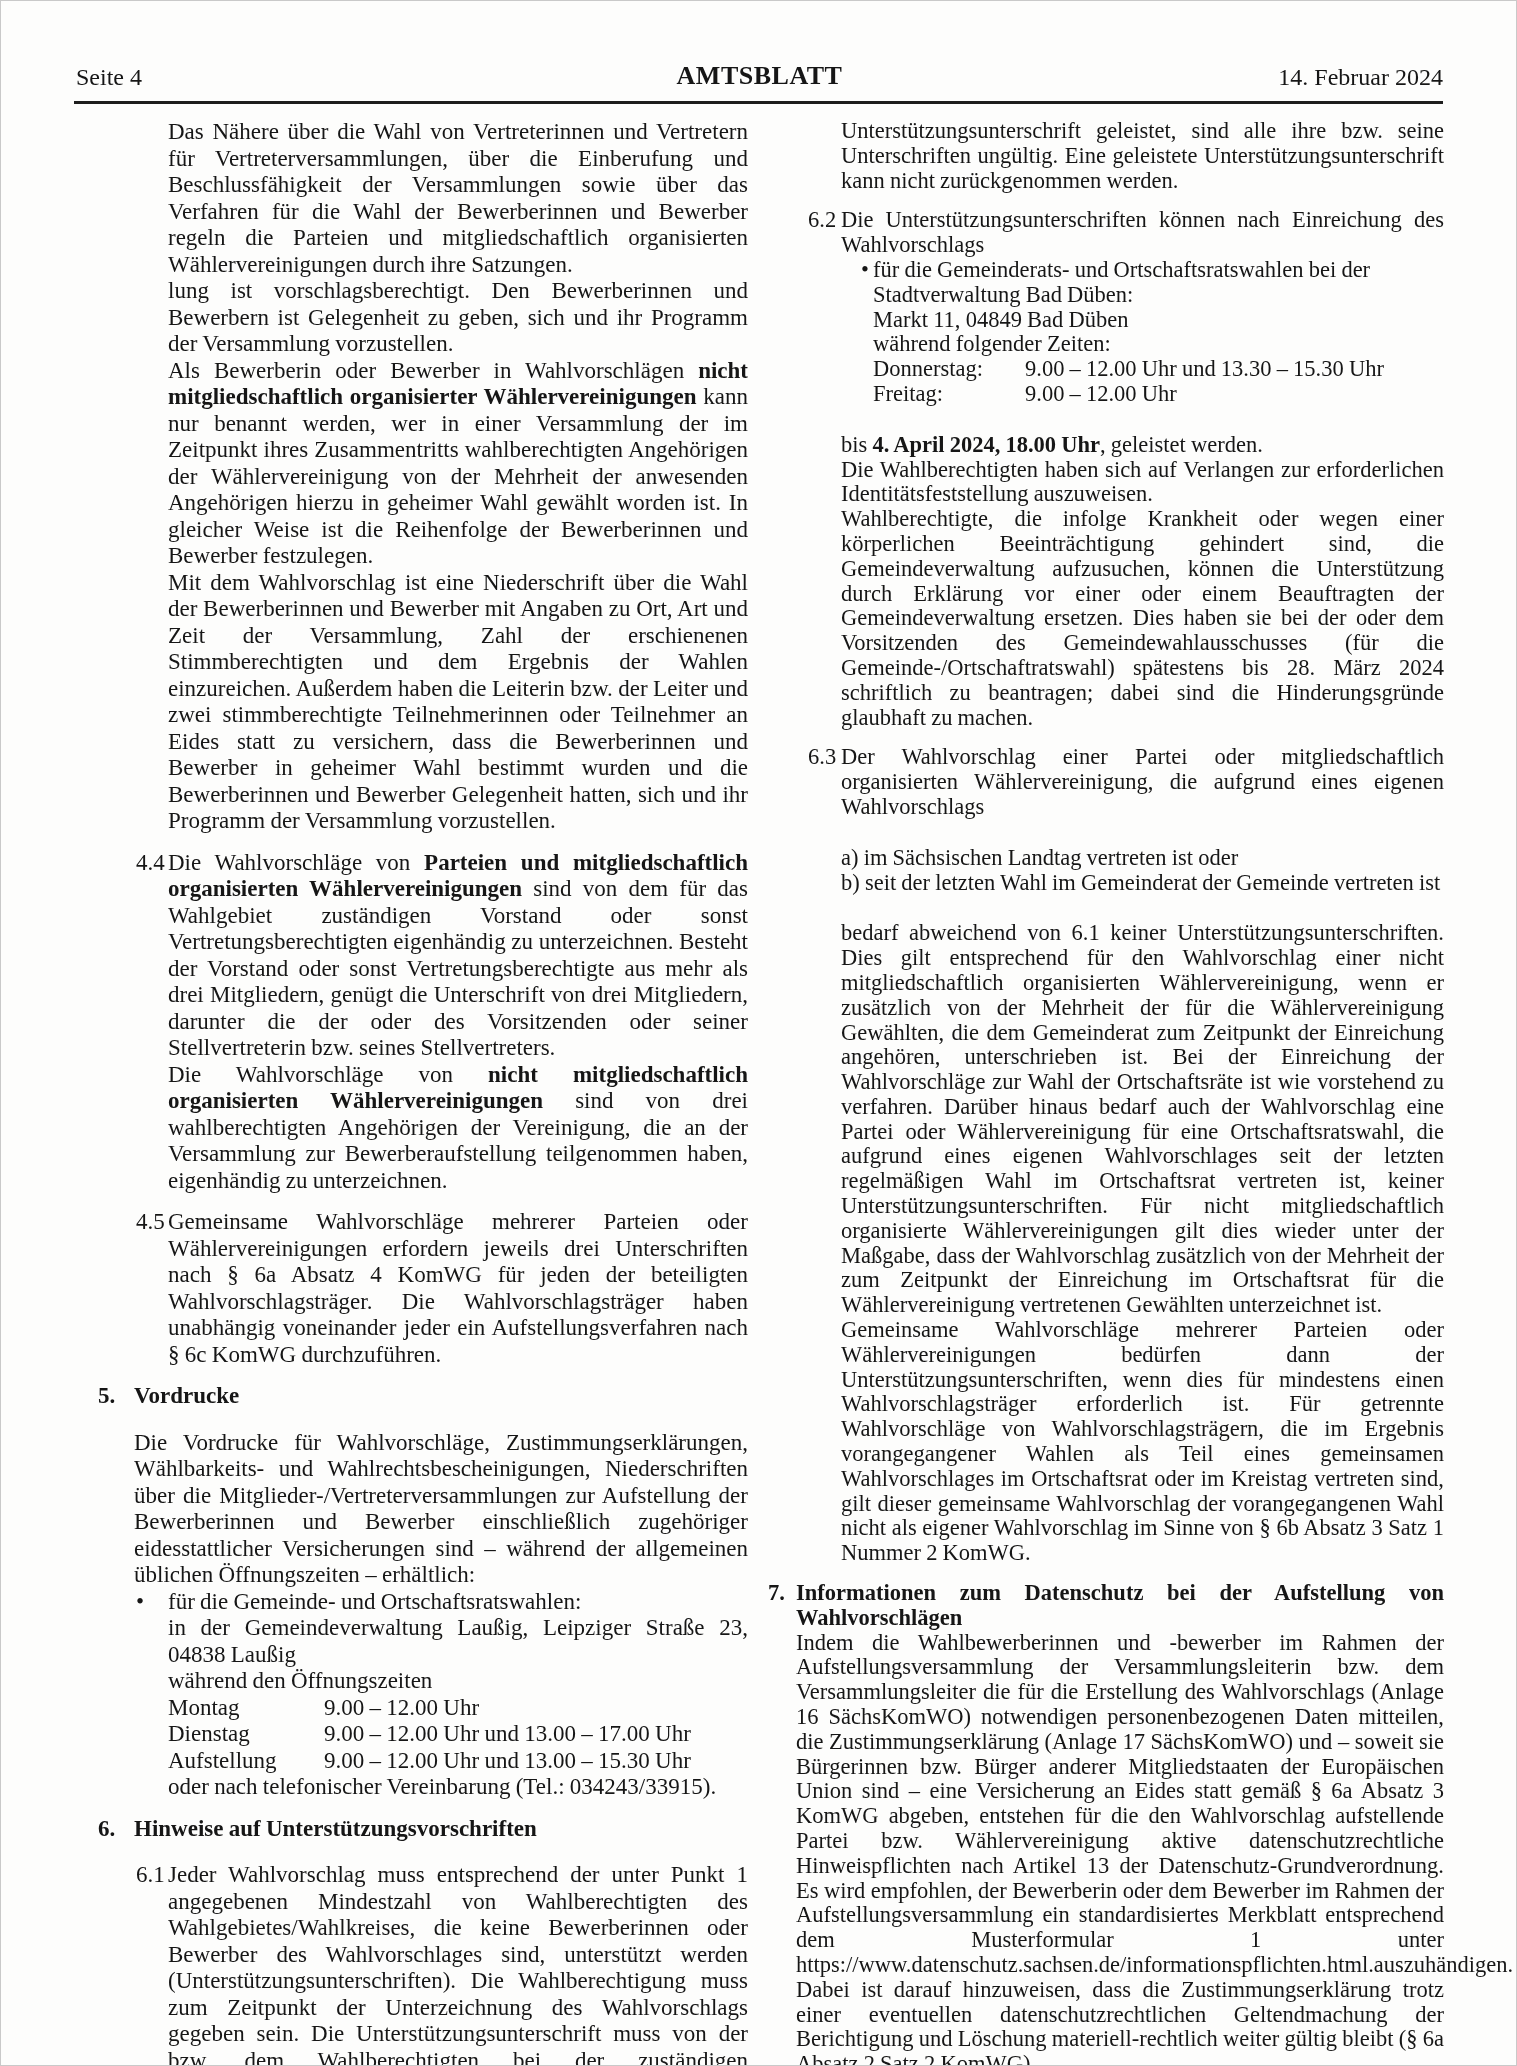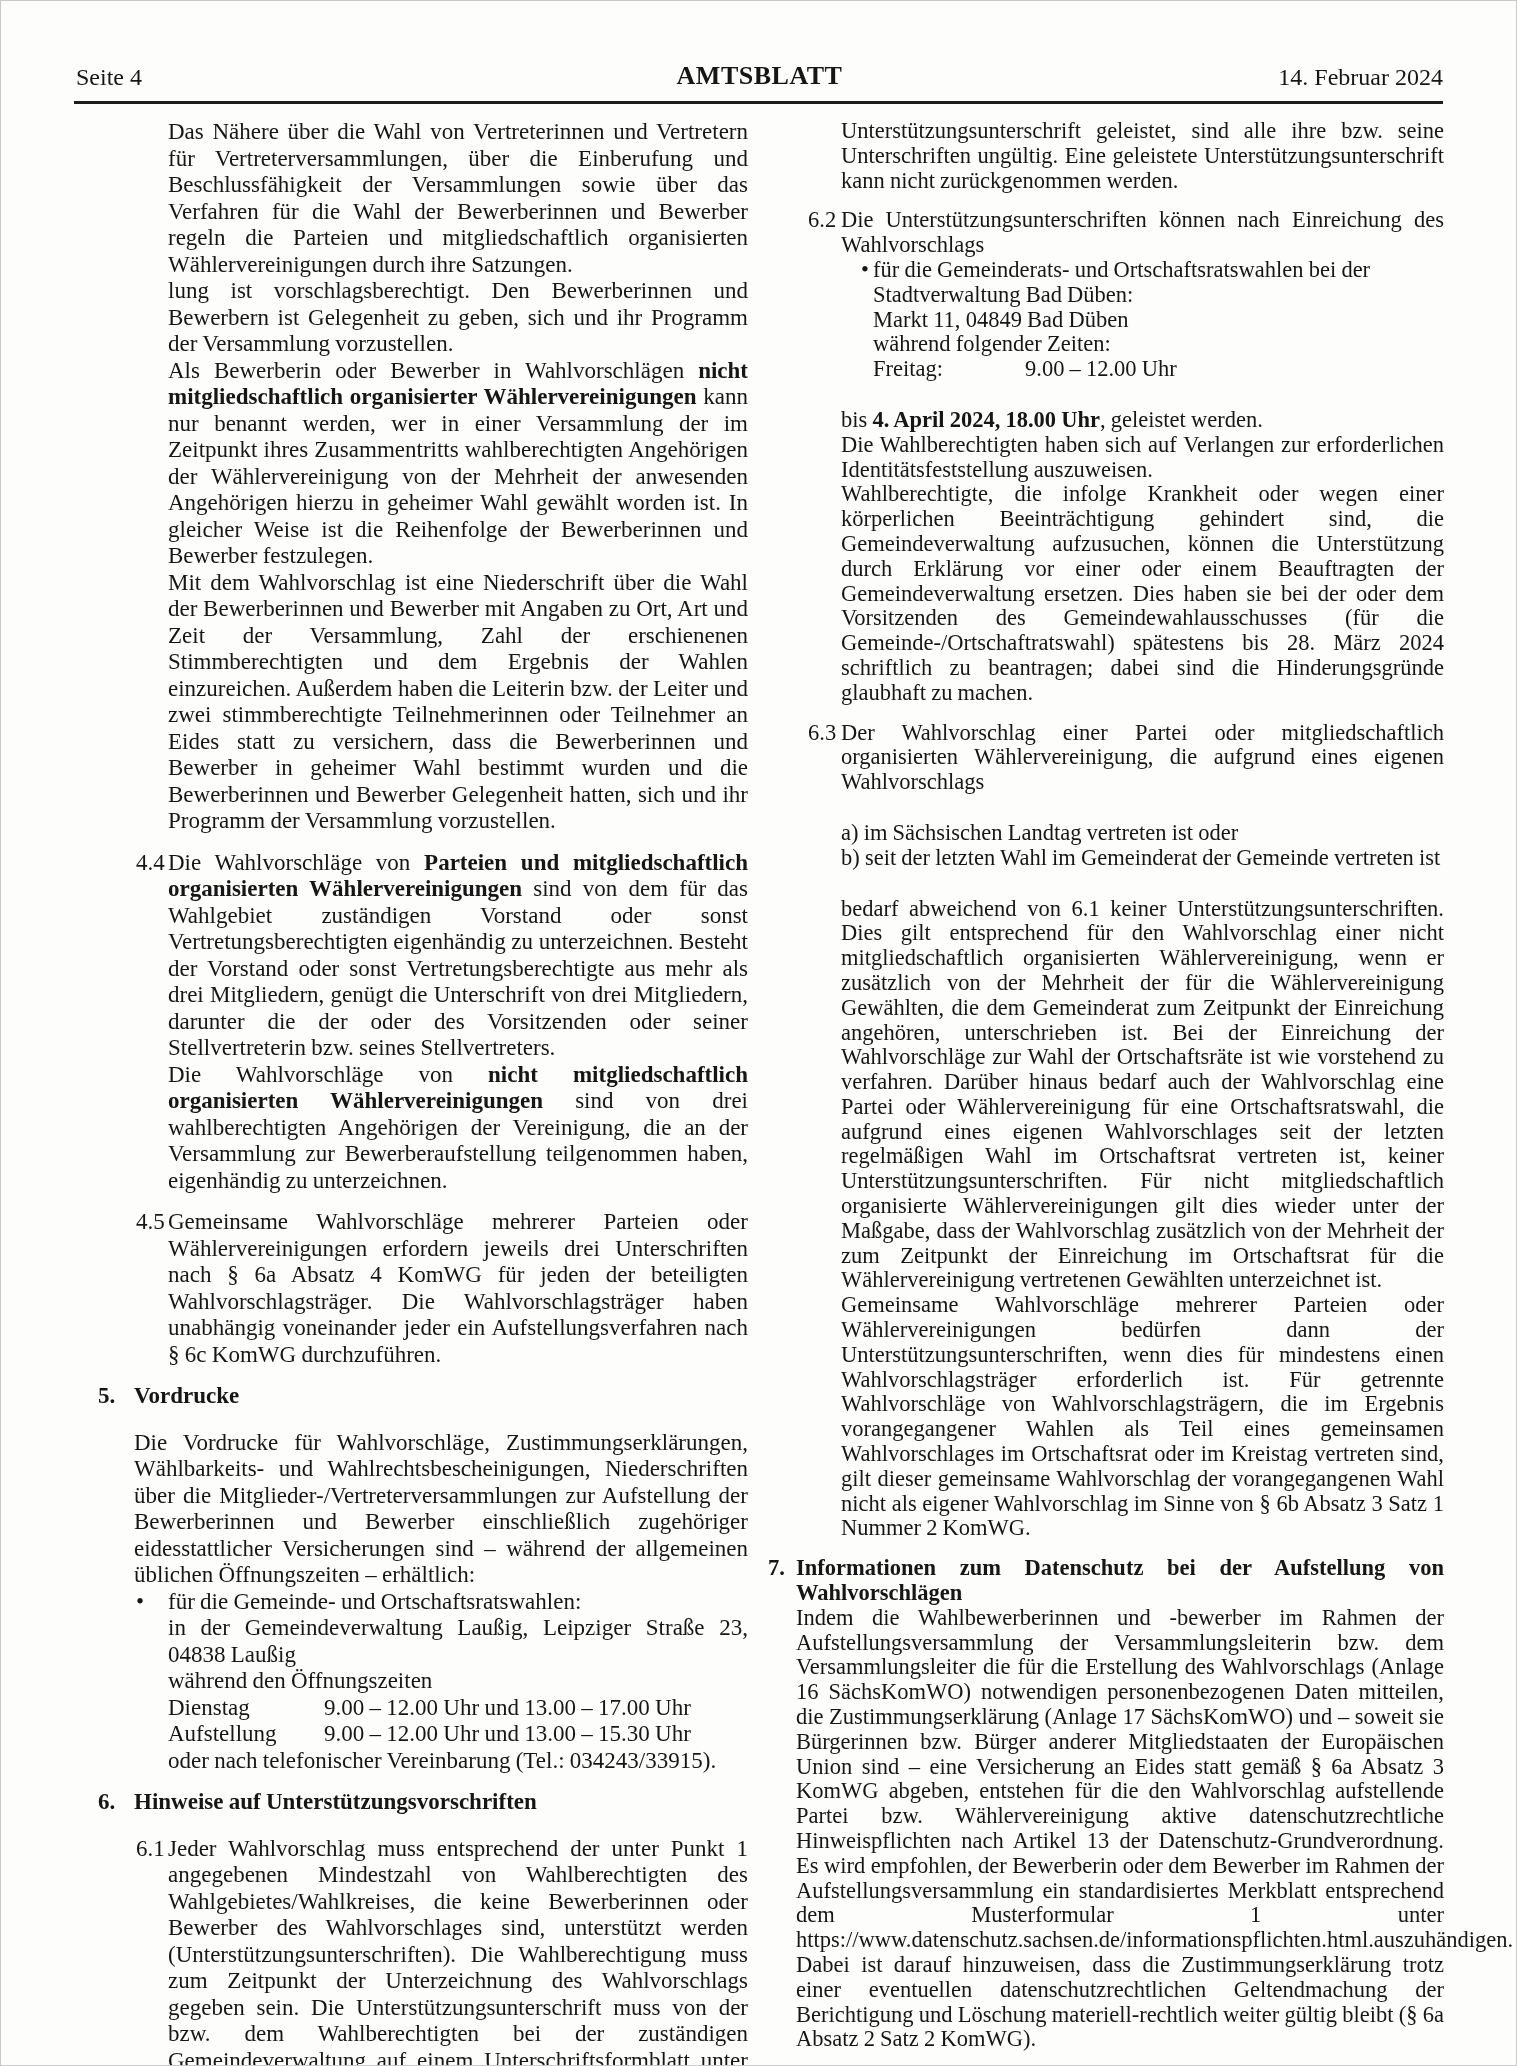--- a/index.html
+++ b/index.html
@@ -99,20 +99,23 @@
 
     <div class="s5wrap g3">
       <p><span>Die Vordrucke für Wahlvorschläge, Zustimmungserklärungen, Wählbarkeits- und Wahlrechtsbescheinigungen, Niederschriften über die Mitglieder-/Vertreterversammlungen zur Aufstellung der Bewerberinnen und Bewerber einschließlich zugehöriger eidesstattlicher Versicherungen sind – während der allgemeinen üblichen Öffnungszeiten – erhältlich:</span></p>
       <div class="brow">
         <span class="b">•</span>
         <span>für die Gemeinde- und Ortschaftsratswahlen:</span>
       </div>
       <p class="indent34">in der Gemeindeverwaltung Laußig, Leipziger Straße 23, 04838 Laußig</p>
       <p class="indent34">während den Öffnungszeiten</p>
       <div class="hrow">
+        <span class="d">Montag</span><span>9.00 – 12.00 Uhr</span>
+      </div>
+      <div class="hrow">
         <span class="d">Dienstag</span><span>9.00 – 12.00 Uhr und 13.00 – 17.00 Uhr</span>
       </div>
       <div class="hrow">
         <span class="d">Aufstellung</span><span>9.00 – 12.00 Uhr und 13.00 – 15.30 Uhr</span>
       </div>
       <p class="indent34">oder nach telefonischer Vereinbarung (Tel.: 034243/33915).</p>
     </div>
 
     <div class="sect-l g2">
       <span class="num">6.</span>
@@ -136,20 +139,23 @@
       <span class="num">6.2</span>
       <p><span>Die Unterstützungsunterschriften können nach Einreichung des Wahlvorschlags</span></p>
       <div class="brow-r">
         <span class="b">•</span>
         <span>für die Gemeinderats- und Ortschaftsratswahlen bei der</span>
       </div>
       <p class="indent32">Stadtverwaltung Bad Düben:</p>
       <p class="indent32">Markt 11, 04849 Bad Düben</p>
       <p class="indent32">während folgender Zeiten:</p>
       <div class="hrow-r">
+        <span class="d">Donnerstag:</span><span>9.00 – 12.00 Uhr und 13.30 – 15.30 Uhr</span>
+      </div>
+      <div class="hrow-r">
         <span class="d">Freitag:</span><span>9.00 – 12.00 Uhr</span>
       </div>
       <p class="g1"><span>bis </span><span style="font-weight: bold;">4. April 2024, 18.00 Uhr</span><span>, geleistet werden.</span></p>
       <p><span>Die Wahlberechtigten haben sich auf Verlangen zur erforderlichen Identitätsfeststellung auszuweisen.</span></p>
       <p><span>Wahlberechtigte, die infolge Krankheit oder wegen einer körperlichen Beeinträchtigung gehindert sind, die Gemeindeverwaltung aufzusuchen, können die Unterstützung durch Erklärung vor einer oder einem Beauftragten der Gemeindeverwaltung ersetzen. Dies haben sie bei der oder dem Vorsitzenden des Gemeindewahlausschusses (für die Gemeinde-/Ortschaftratswahl) spätestens bis 28. März 2024 schriftlich zu beantragen; dabei sind die Hinderungsgründe glaubhaft zu machen.</span></p>
     </div>
 
     <div class="sub-r g2">
       <span class="num">6.3</span>
       <p><span>Der Wahlvorschlag einer Partei oder mitgliedschaftlich organisierten Wählervereinigung, die aufgrund eines eigenen Wahlvorschlags</span></p>

